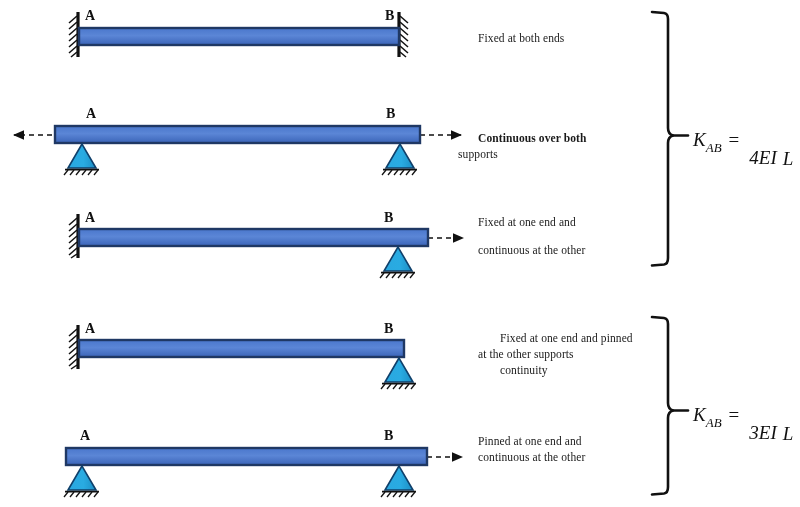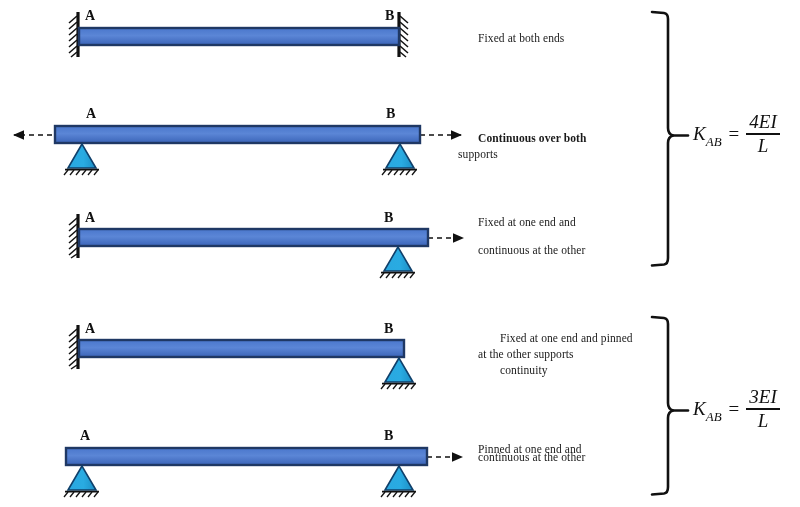--- a/index.html
+++ b/index.html
@@ -55,24 +55,25 @@
     vertical-align: sub;
     position: relative;
     top: 8px;
   }
   .formula .eq {
     font-size: 19px;
     margin: 0 7px;
   }
   .frac {
     display: inline-flex;
-    flex-direction: column;
+    flex-direction: row;
     align-items: center;
     justify-content: center;
     line-height: 1.05;
+    margin-top: 36px;
   }
   .frac .num {
     font-style: italic;
     font-size: 19px;
     padding: 0 3px 1px 3px;
   }
   .frac .den {
     font-style: italic;
     font-size: 19px;
     padding: 1px 3px 0 3px;
@@ -275,21 +276,21 @@
     <div class="caption" style="left:478px; top:243px;">continuous at the other</div>
   </div>
 
   <div>
     <div class="caption" style="left:500px; top:331px;">Fixed at one end and pinned</div>
     <div class="caption" style="left:478px; top:347px;">at the other supports</div>
     <div class="caption" style="left:478px; top:363px;margin-left:22px;">continuity</div>
   </div>
 
   <div>
-    <div class="caption" style="left:478px; top:434px;margin-top:8px;">Pinned at one end and</div>
+    <div class="caption" style="left:478px; top:434px;">Pinned at one end and</div>
     <div class="caption" style="left:478px; top:450px;">continuous at the other</div>
   </div>
 
   <div class="formula" style="left:693px; top:112px;">
     <span class="lhs">K</span>
       <span class="sub">AB</span>
     <span class="eq">=</span>
     <span class="frac">
       <span class="num">4EI</span>
       <span class="bar"></span>

